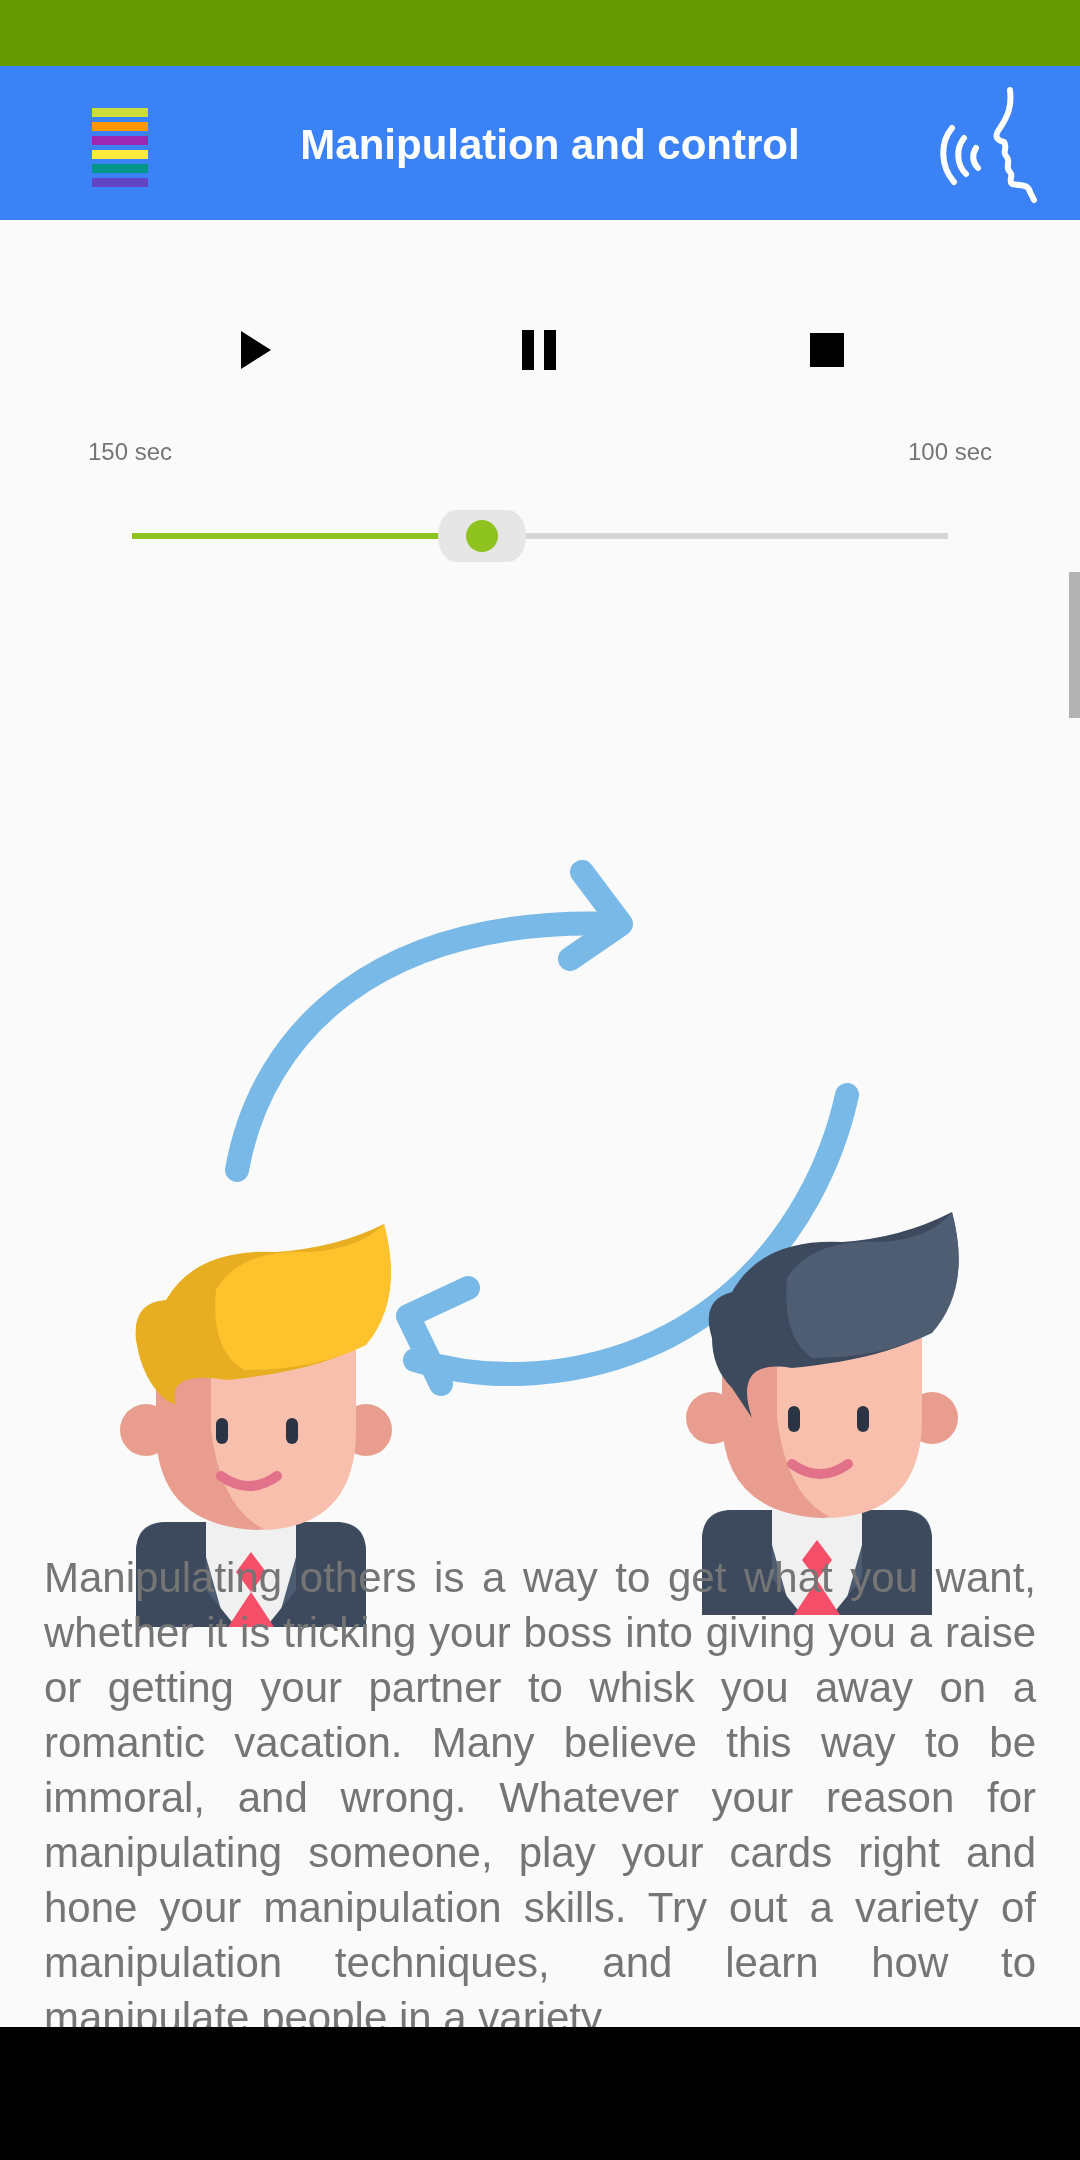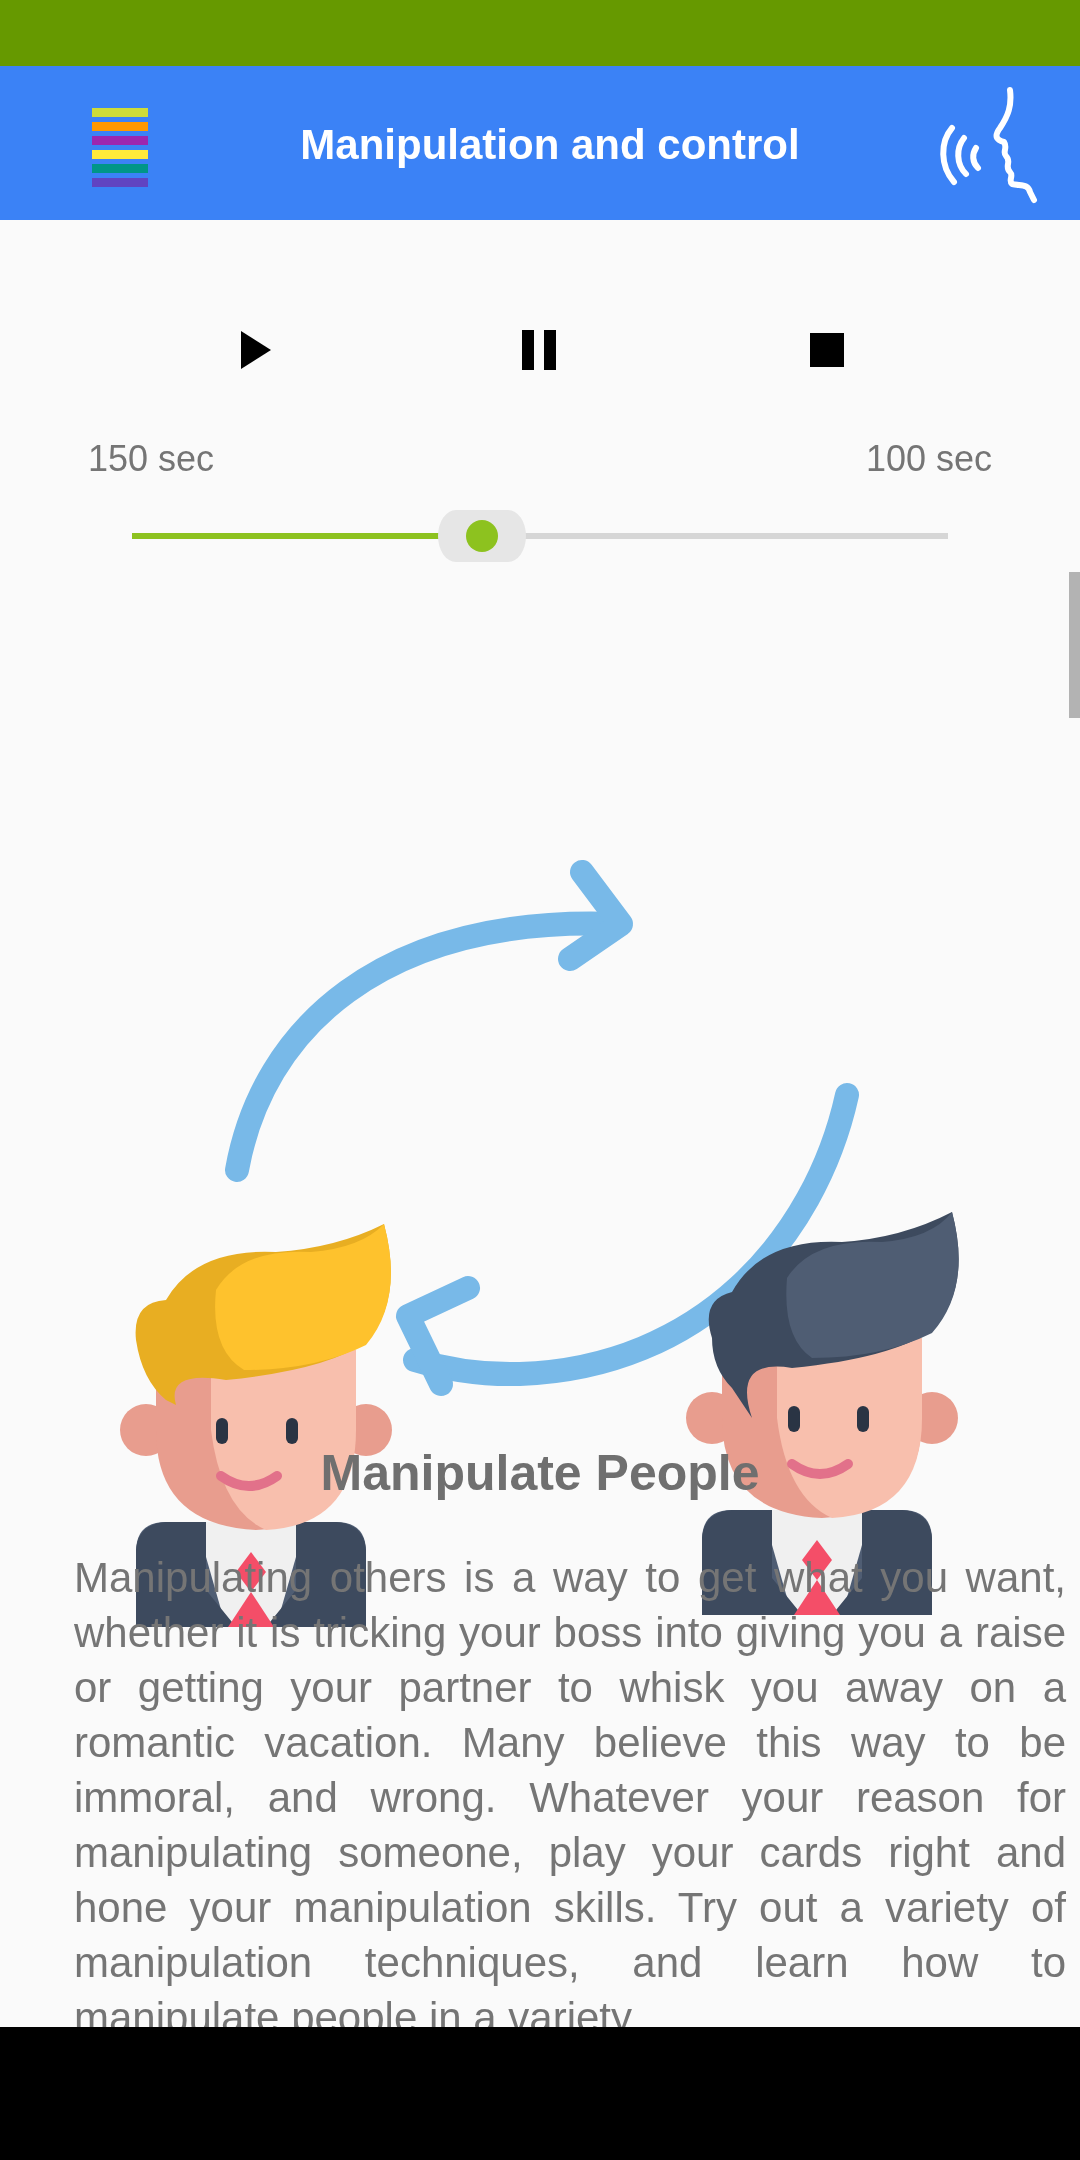--- a/index.html
+++ b/index.html
@@ -5,30 +5,30 @@
   * { box-sizing: border-box; margin: 0; padding: 0; }
   html, body { width: 1080px; height: 2160px; overflow: hidden; background: #fafafa; font-family: "Liberation Sans", "DejaVu Sans", sans-serif; }
   .status-bar { position: absolute; top: 0; left: 0; width: 1080px; height: 66px; background: #669900; }
   .app-bar { position: absolute; top: 66px; left: 0; width: 1080px; height: 154px; background: #3b82f6; }
   .menu-btn { position: absolute; left: 80px; top: 32px; width: 80px; height: 90px; }
   .menu-btn .bar { position: absolute; left: 12px; width: 56px; height: 9px; }
   .app-title { position: absolute; left: 0; width: 1100px; top: 0; height: 154px; line-height: 158px; text-align: center; color: #fff; font-weight: bold; font-size: 42px; }
   .speak-btn { position: absolute; left: 930px; top: 18px; width: 130px; height: 124px; }
   .content { position: absolute; top: 220px; left: 0; width: 1080px; height: 1807px; overflow: hidden; background: #fafafa; }
   .ctrl { position: absolute; top: 90px; width: 80px; height: 80px; cursor: pointer; }
-  .time-label { position: absolute; top: 218px; font-size: 36px; color: #757575; }
+  .time-label { position: absolute; top: 218px; font-size: 24px; color: #757575; }
   .seek { position: absolute; left: 130px; top: 290px; width: 820px; height: 52px; }
   .seek .track { position: absolute; left: 2px; right: 2px; top: 23px; height: 6px; background: #d6d6d6; }
   .seek .fill { position: absolute; left: 2px; top: 23px; height: 6px; background: #8dc21f; }
   .seek .halo { position: absolute; top: 0; width: 88px; height: 52px; border-radius: 18px / 26px; background: #e6e6e6; }
   .seek .thumb { position: absolute; top: 10px; width: 32px; height: 32px; border-radius: 50%; background: #8dc21f; }
   .scroll-thumb { position: absolute; right: 0; top: 352px; width: 11px; height: 146px; background: #b3b3b3; }
   .illustration { position: absolute; left: 0; top: 380px; width: 1080px; height: 1060px; }
   .heading { position: absolute; top: 1224px; left: 0; width: 1080px; text-align: center; font-size: 50px; font-weight: bold; color: #6f6f6f; }
-  .body-text { position: absolute; top: 1330px; left: 44px; width: 992px; font-size: 42px; line-height: 55px; color: #757575; text-align: justify; margin-left: 30px; }
+  .body-text { position: absolute; top: 1330px; left: 44px; width: 992px; font-size: 42px; line-height: 55px; color: #757575; text-align: justify; }
   .nav-bar { position: absolute; top: 2027px; left: 0; width: 1080px; height: 133px; background: #000; }
 </style>
 </head>
 <body>
 
 <div class="status-bar"></div>
 
 <div class="app-bar">
   <div class="menu-btn">
     <div>
@@ -129,17 +129,16 @@
         <path d="M85 120 L230 120 L230 200 Q230 295 140 300 Q95 280 85 200 Z" fill="#f8bfad"></path>
         <rect x="90" y="188" width="12" height="26" rx="6" fill="#2a3444"></rect>
         <rect x="160" y="188" width="12" height="26" rx="6" fill="#2a3444"></rect>
         <path d="M95 246 Q123 266 151 246" fill="none" stroke="#e2718a" stroke-width="10" stroke-linecap="round"></path>
         <path d="M10 110 Q6 72 40 70 Q70 18 150 22 Q210 18 258 -6 Q278 70 240 112 Q200 140 100 150 Q40 140 50 175 L40 170 Q16 150 10 110 Z" fill="#e8ae22"></path>
         <path d="M90 60 Q115 18 185 22 Q235 18 258 -6 Q278 70 240 115 Q190 140 118 140 Q84 120 90 60 Z" fill="#fec22d"></path>
       </g>
     </svg>
   </div>
 
-  <div class="heading">Manipulate People</div>
   <div class="body-text">Manipulating others is a way to get what you want, whether it is tricking your boss into giving you a raise or getting your partner to whisk you away on a romantic vacation. Many believe this way to be immoral, and wrong. Whatever your reason for manipulating someone, play your cards right and hone your manipulation skills. Try out a variety of manipulation techniques, and learn how to manipulate people in a variety</div>
 </div>
 
 <div class="nav-bar"></div>
 
 </body></html>

